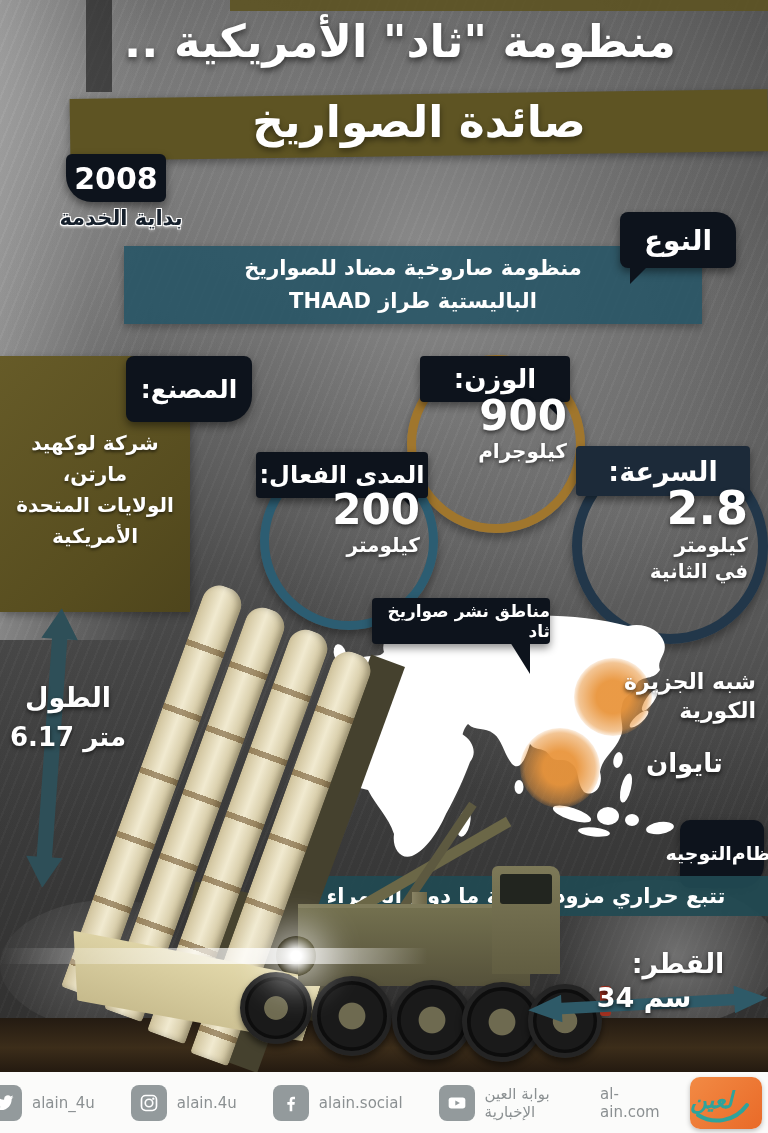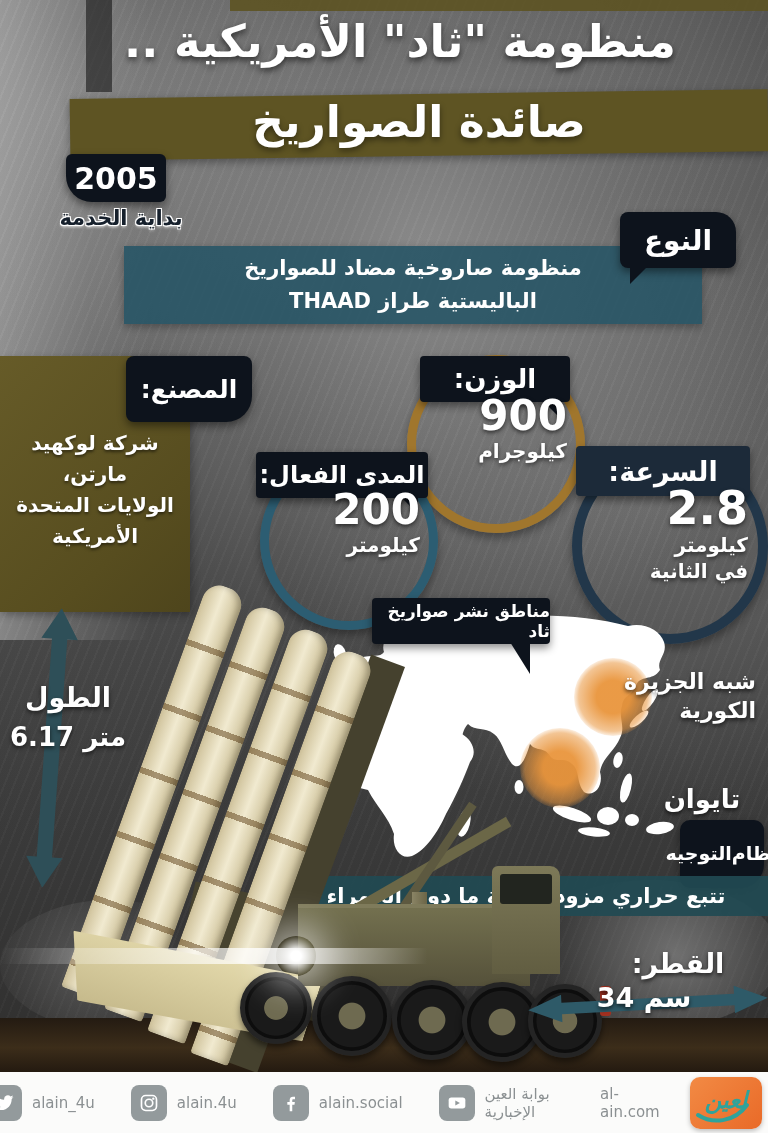--- a/index.html
+++ b/index.html
@@ -94,22 +94,22 @@
   .map-bubble{left:372px;top:598px;width:178px;height:46px;font-size:17px;border-radius:4px;z-index:5;}
   .map-bubble::after{content:"";position:absolute;right:20px;bottom:-30px;width:0;height:0;
     border-left:20px solid transparent;border-top:32px solid #0d131c;}
   .glow{border-radius:50%;}
   .glow-korea{left:574px;top:658px;width:78px;height:78px;
     background:radial-gradient(circle,rgba(233,149,60,.95) 30%,rgba(233,149,60,.55) 62%,rgba(233,149,60,0) 74%);}
   .glow-taiwan{left:520px;top:728px;width:80px;height:80px;
     background:radial-gradient(circle,rgba(233,149,60,.95) 30%,rgba(233,149,60,.55) 62%,rgba(233,149,60,0) 74%);}
   .loc-korea{left:622px;top:668px;width:134px;text-align:right;font-size:22px;font-weight:bold;
     line-height:1.3;text-shadow:0 2px 4px rgba(0,0,0,.7);}
-  .loc-taiwan{left:646px;top:748px;width:112px;text-align:center;font-size:26px;font-weight:bold;
-    text-shadow:0 2px 4px rgba(0,0,0,.7);margin-top:36px;}
+  .loc-taiwan{left:646px;top:748px;width:112px;text-align:left;font-size:26px;font-weight:bold;
+    text-shadow:0 2px 4px rgba(0,0,0,.7);}
   
   .mfr-text{left:4px;top:428px;width:182px;text-align:center;font-size:20px;font-weight:bold;
     line-height:1.55;text-shadow:0 2px 3px rgba(0,0,0,.5);}
   
   .ground{left:0;top:1018px;width:768px;height:54px;
     background:linear-gradient(180deg,#241b12,#3c2d1a 55%,#241a10);}
   .tube-group{left:55px;top:588px;width:196px;height:432px;transform:rotate(20deg);
     transform-origin:50% 100%;}
   .tube-frame{position:absolute;right:-18px;top:14px;width:36px;height:100%;background:#45412e;}
   .tube{position:absolute;top:0;width:40px;height:100%;border-radius:18px 18px 4px 4px;
@@ -151,21 +151,21 @@
   .footer{left:0;top:1072px;width:768px;height:61px;background:#fbfbfa;direction:ltr;
     display:flex;align-items:center;color:#8b9092;font-size:15px;}
   .social{display:flex;align-items:center;gap:10px;cursor:pointer;}
   .sq{width:36px;height:36px;border-radius:8px;background:#939a9c;display:flex;
     align-items:center;justify-content:center;flex:0 0 auto;}
   .social:nth-child(1){margin-left:-14px;}
   .social+.social{margin-left:36px;}
   .website{margin-left:auto;margin-right:14px;color:#8b9092;cursor:pointer;}
   .logo{width:74px;height:52px;border-radius:10px;margin-right:6px;position:relative;
     background:linear-gradient(135deg,#f28a44,#e96a28);box-shadow:0 2px 5px rgba(0,0,0,.25);
-    display:flex;align-items:center;justify-content:center;}
+    display:flex;align-items:center;}
   .logo-word{color:#2fa39b;font-weight:bold;font-style:italic;font-size:23px;direction:rtl;
     transform:translateY(-3px);}
   .logo-swoosh{position:absolute;left:0;bottom:0;}
 </style>
 </head>
 <body>
 
 <div id="page">
 
   <div class="abs bg-base"></div>
@@ -173,21 +173,21 @@
   <div class="abs bg-streaks"></div>
   <div class="abs bg-dark-slab"></div>
   <div class="abs olive-top-sliver"></div>
   <div class="abs bg-smoke"></div>
   <div class="abs bg-smoke2"></div>
 
   <div class="abs title-band"></div>
   <div class="abs title1">منظومة "ثاد" الأمريكية ..</div>
   <div class="abs title2">صائدة الصواريخ</div>
 
-  <div class="abs badge badge-2008">2005</div>
+  <div class="abs badge badge-2008">2008</div>
   <div class="abs service-label">بداية الخدمة</div>
 
   <div class="abs type-bar">
     <span>منظومة صاروخية مضاد للصواريخ</span>
     <span>الباليستية طراز THAAD</span>
   </div>
   <div class="abs badge badge-type tail-bl">النوع</div>
 
   <div class="abs mfr-panel"></div>
   <div class="abs badge badge-mfr">المصنع:</div>

